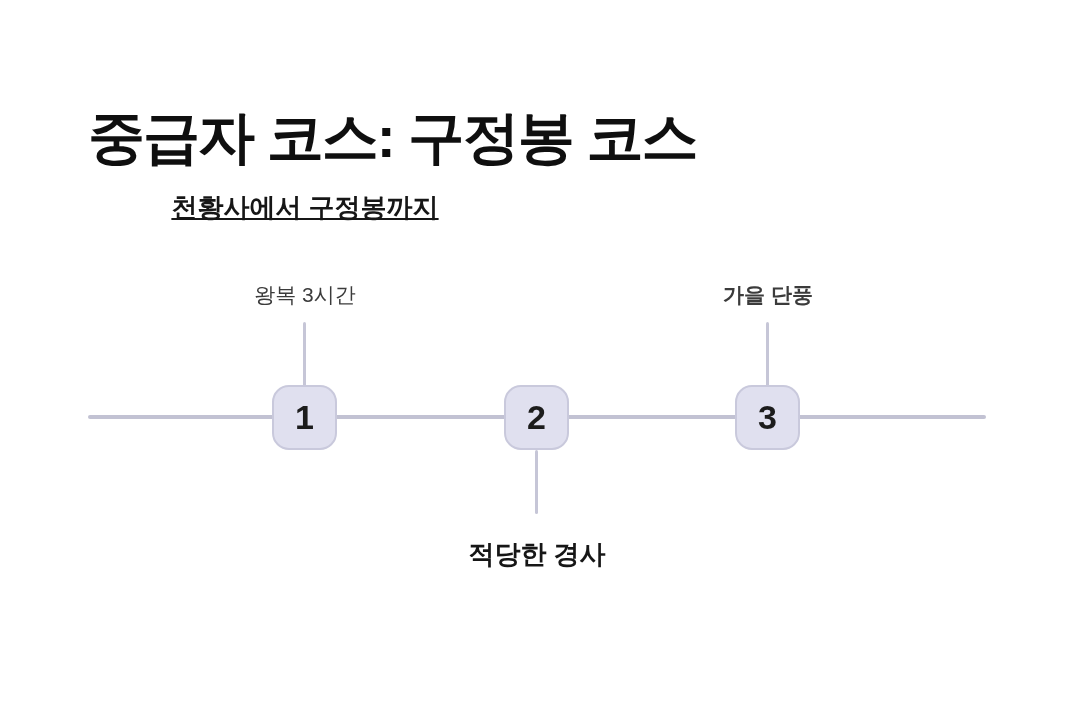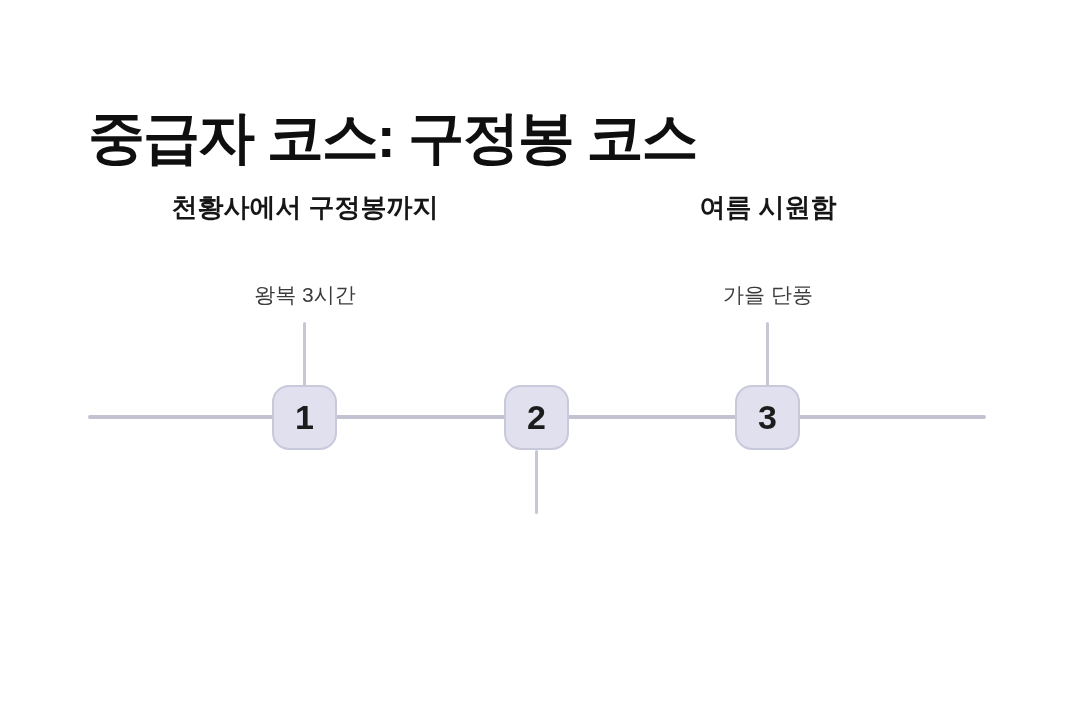--- a/index.html
+++ b/index.html
@@ -73,44 +73,44 @@
   .m-sub {
     position: absolute;
     width: 420px;
     text-align: center;
     font-size: 21px;
     font-weight: 400;
     color: #3b3b3b;
     white-space: nowrap;
     margin-top: 25px;
   }
-  .m1-label { left: 95px;  top: 190px; }
+  .m1-label { left: 95px;  top: 190px; text-decoration: underline; }
   .m1-sub   { left: 95px;  top: 256px; }
   .m2-label { left: 327px; top: 537px; }
   .m2-sub   { left: 327px; top: 601px; }
   .m3-label { left: 558px; top: 190px; }
-  .m3-sub   { left: 558px; top: 256px; }
+  .m3-sub   { left: 558px; top: 256px; font-weight: bold; }
 </style>
 </head>
 <body>
 
 <div class="canvas">
 
   <h1 class="page-title">중급자 코스: 구정봉 코스</h1>
 
   <div class="m-label m1-label">천황사에서 구정봉까지</div>
   <div class="m-sub m1-sub">왕복 3시간</div>
 
-  <div class="m-label m3-label">여름 시원함</div>
   <div class="m-sub m3-sub">가을 단풍</div>
 
   <div class="v-line v1"></div>
   <div class="v-line v2"></div>
   <div class="v-line v3"></div>
 
   <div class="h-line"></div>
 
   <div class="node n1">1</div>
   <div class="node n2">2</div>
   <div class="node n3">3</div>
 
+  <div class="m-label m2-label">적당한 경사</div>
 
 </div>
 
 </body></html>

